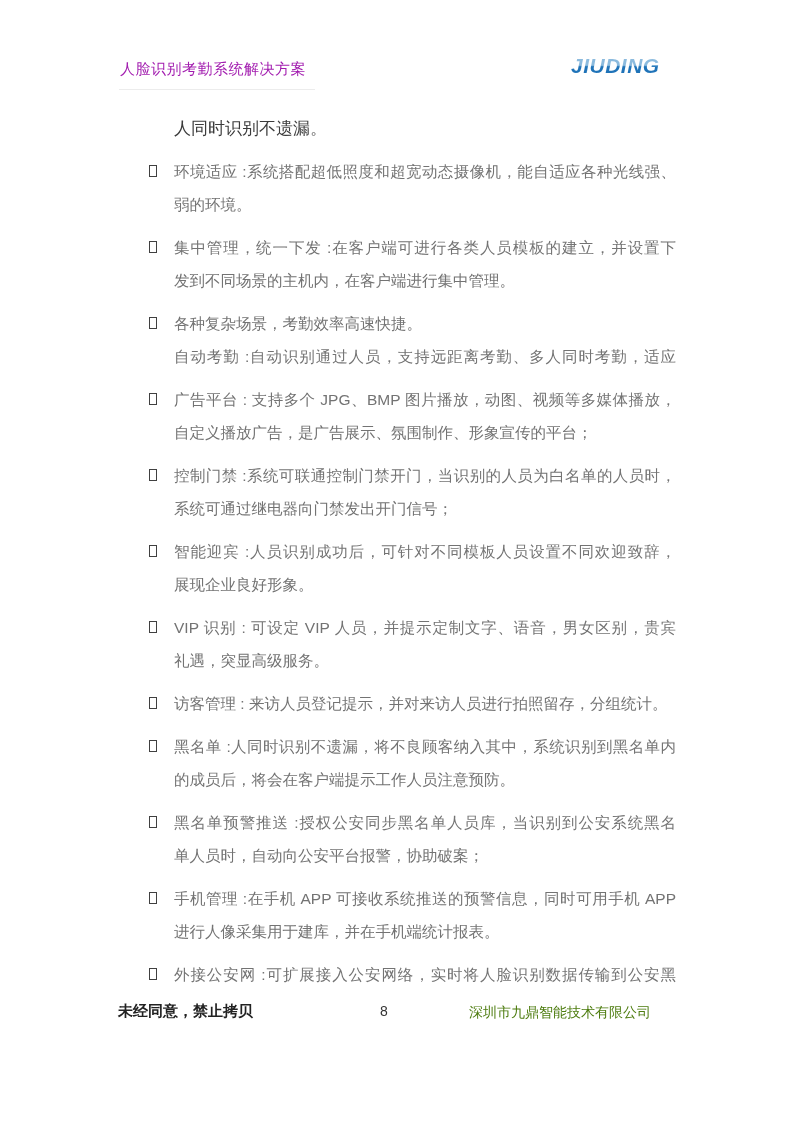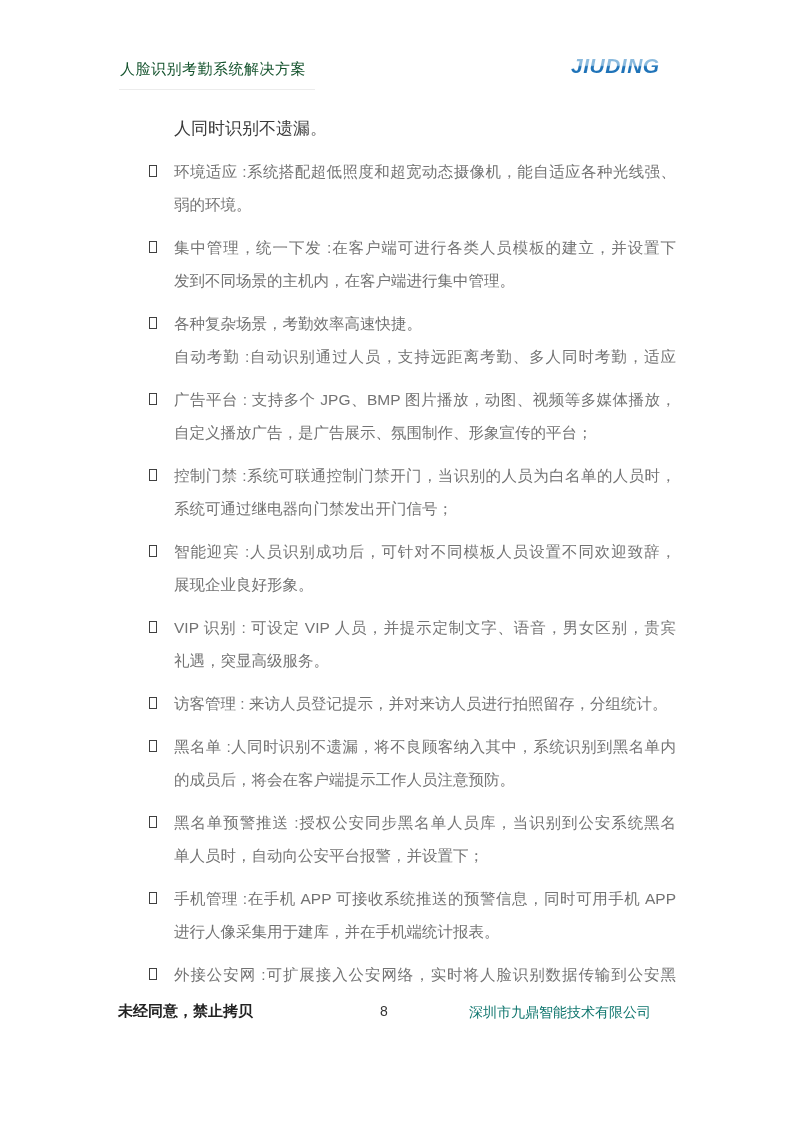--- a/index.html
+++ b/index.html
@@ -4,21 +4,21 @@
 <style>
   html,body { margin:0; padding:0; background:#ffffff; }
   .page {
     position:relative; width:793px; height:1122px; background:#ffffff;
     font-family:"Liberation Sans","DejaVu Sans",sans-serif;
     color:#3b3b3b; overflow:hidden;
   }
   
   .hdr-title {
     position:absolute; left:120px; top:60px;
-    font-size:15px; color:#14532d; letter-spacing:0.5px;
+    font-size:15px; color:#a21caf; letter-spacing:0.5px;
   }
   .logo {
     position:absolute; left:571px; top:54px;
     font-size:21px; font-weight:bold; font-style:italic; letter-spacing:0.5px;
     background:linear-gradient(180deg,#8cbbde 0%,#8cbbde 47%,#1f73b8 53%,#1f73b8 100%);
     -webkit-background-clip:text; background-clip:text; color:transparent;
   }
   .hdr-rule {
     position:absolute; left:119px; top:89px; width:196px; height:1px;
     background:#ececec;
@@ -36,21 +36,21 @@
   }
   .lines { margin-left:17px; width:502px; }
   .line { font-size:15.5px; line-height:33px; height:33px; color:#737373; }
   .line.just { text-align:justify; text-align-last:justify; }
   
   .ft-left {
     position:absolute; left:118px; top:1002px;
     font-size:15px; font-weight:bold; color:#222222;
   }
   .ft-page { position:absolute; left:380px; top:1003px; font-size:14px; color:#333333; }
-  .ft-co { position:absolute; left:469px; top:1004px; font-size:14px; color:#0f766e; }
+  .ft-co { position:absolute; left:469px; top:1004px; font-size:14px; color:#4d7c0f; }
 </style>
 </head>
 <body>
 
 <div class="page">
 
   <div class="hdr-title">人脸识别考勤系统解决方案</div>
   <div class="logo">JIUDING</div>
   <div class="hdr-rule"></div>
 
@@ -116,21 +116,21 @@
     <span class="bullet"></span>
     <div class="lines">
             <div class="line just">黑名单 :人同时识别不遗漏，将不良顾客纳入其中，系统识别到黑名单内</div>
             <div class="line">的成员后，将会在客户端提示工作人员注意预防。</div>
           </div>
   </div>
         <div class="item">
     <span class="bullet"></span>
     <div class="lines">
             <div class="line just">黑名单预警推送 :授权公安同步黑名单人员库，当识别到公安系统黑名</div>
-            <div class="line">单人员时，自动向公安平台报警，并设置下；</div>
+            <div class="line">单人员时，自动向公安平台报警，协助破案；</div>
           </div>
   </div>
         <div class="item">
     <span class="bullet"></span>
     <div class="lines">
             <div class="line just">手机管理 :在手机 APP 可接收系统推送的预警信息，同时可用手机 APP</div>
             <div class="line">进行人像采集用于建库，并在手机端统计报表。</div>
           </div>
   </div>
         <div class="item">

